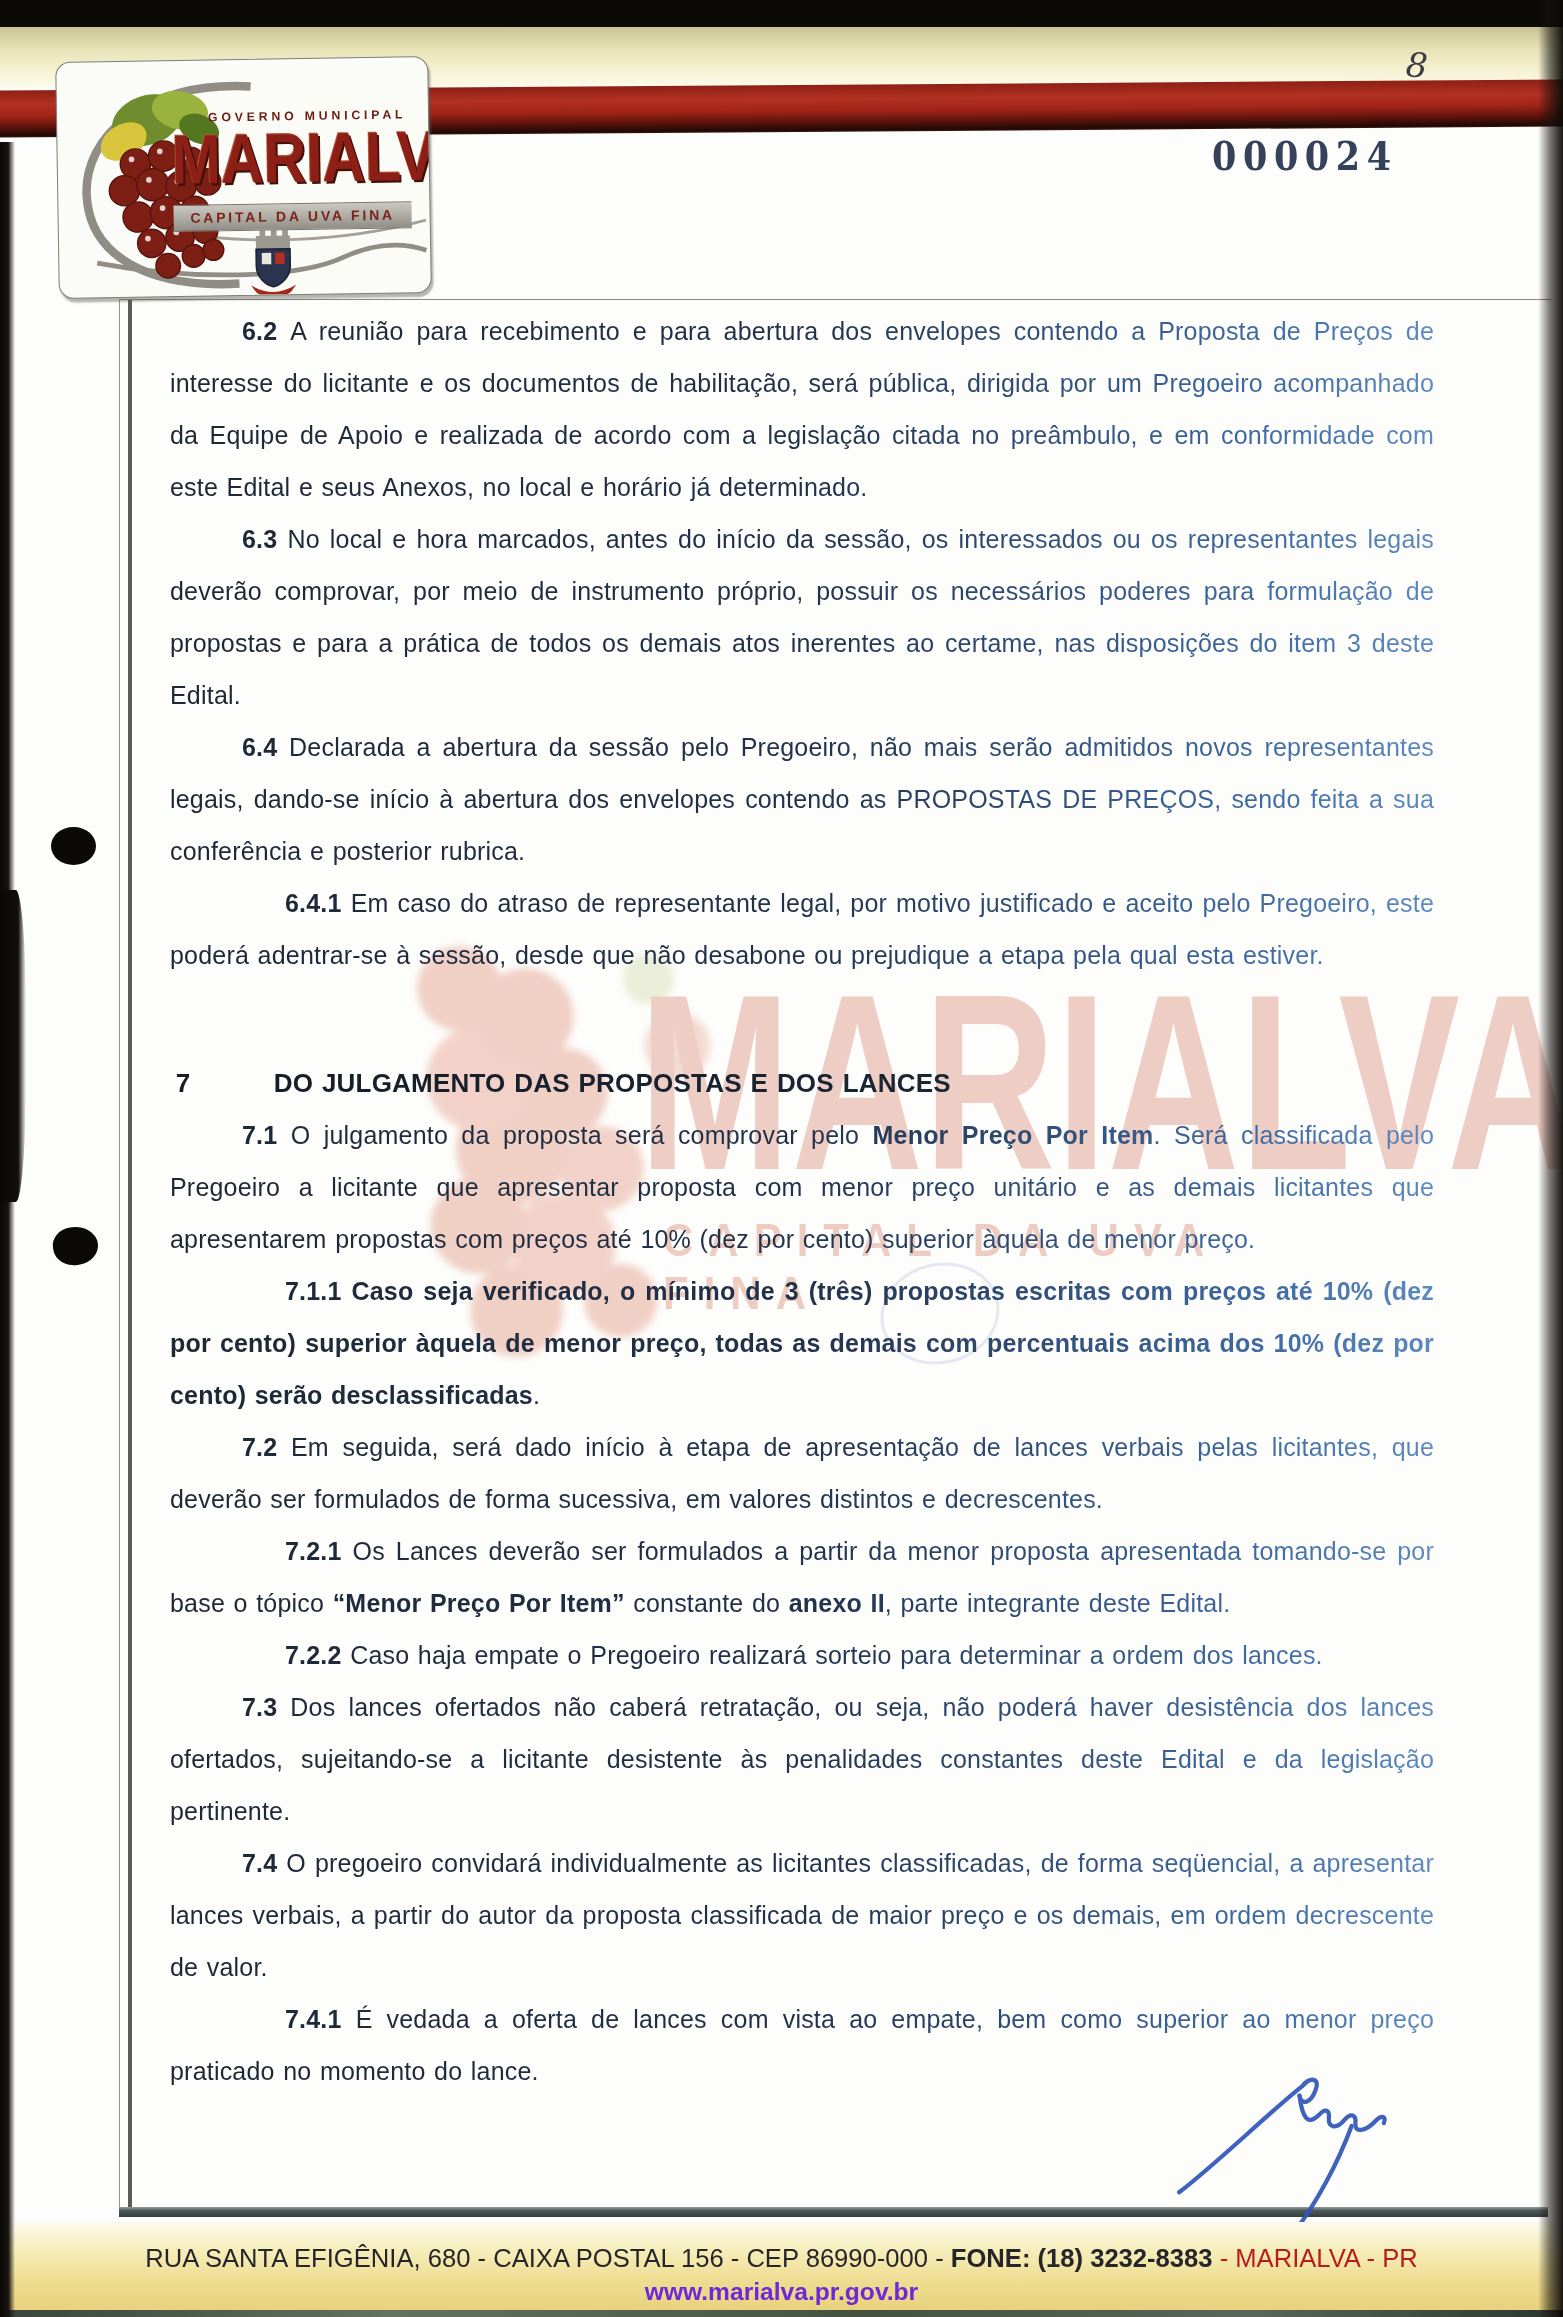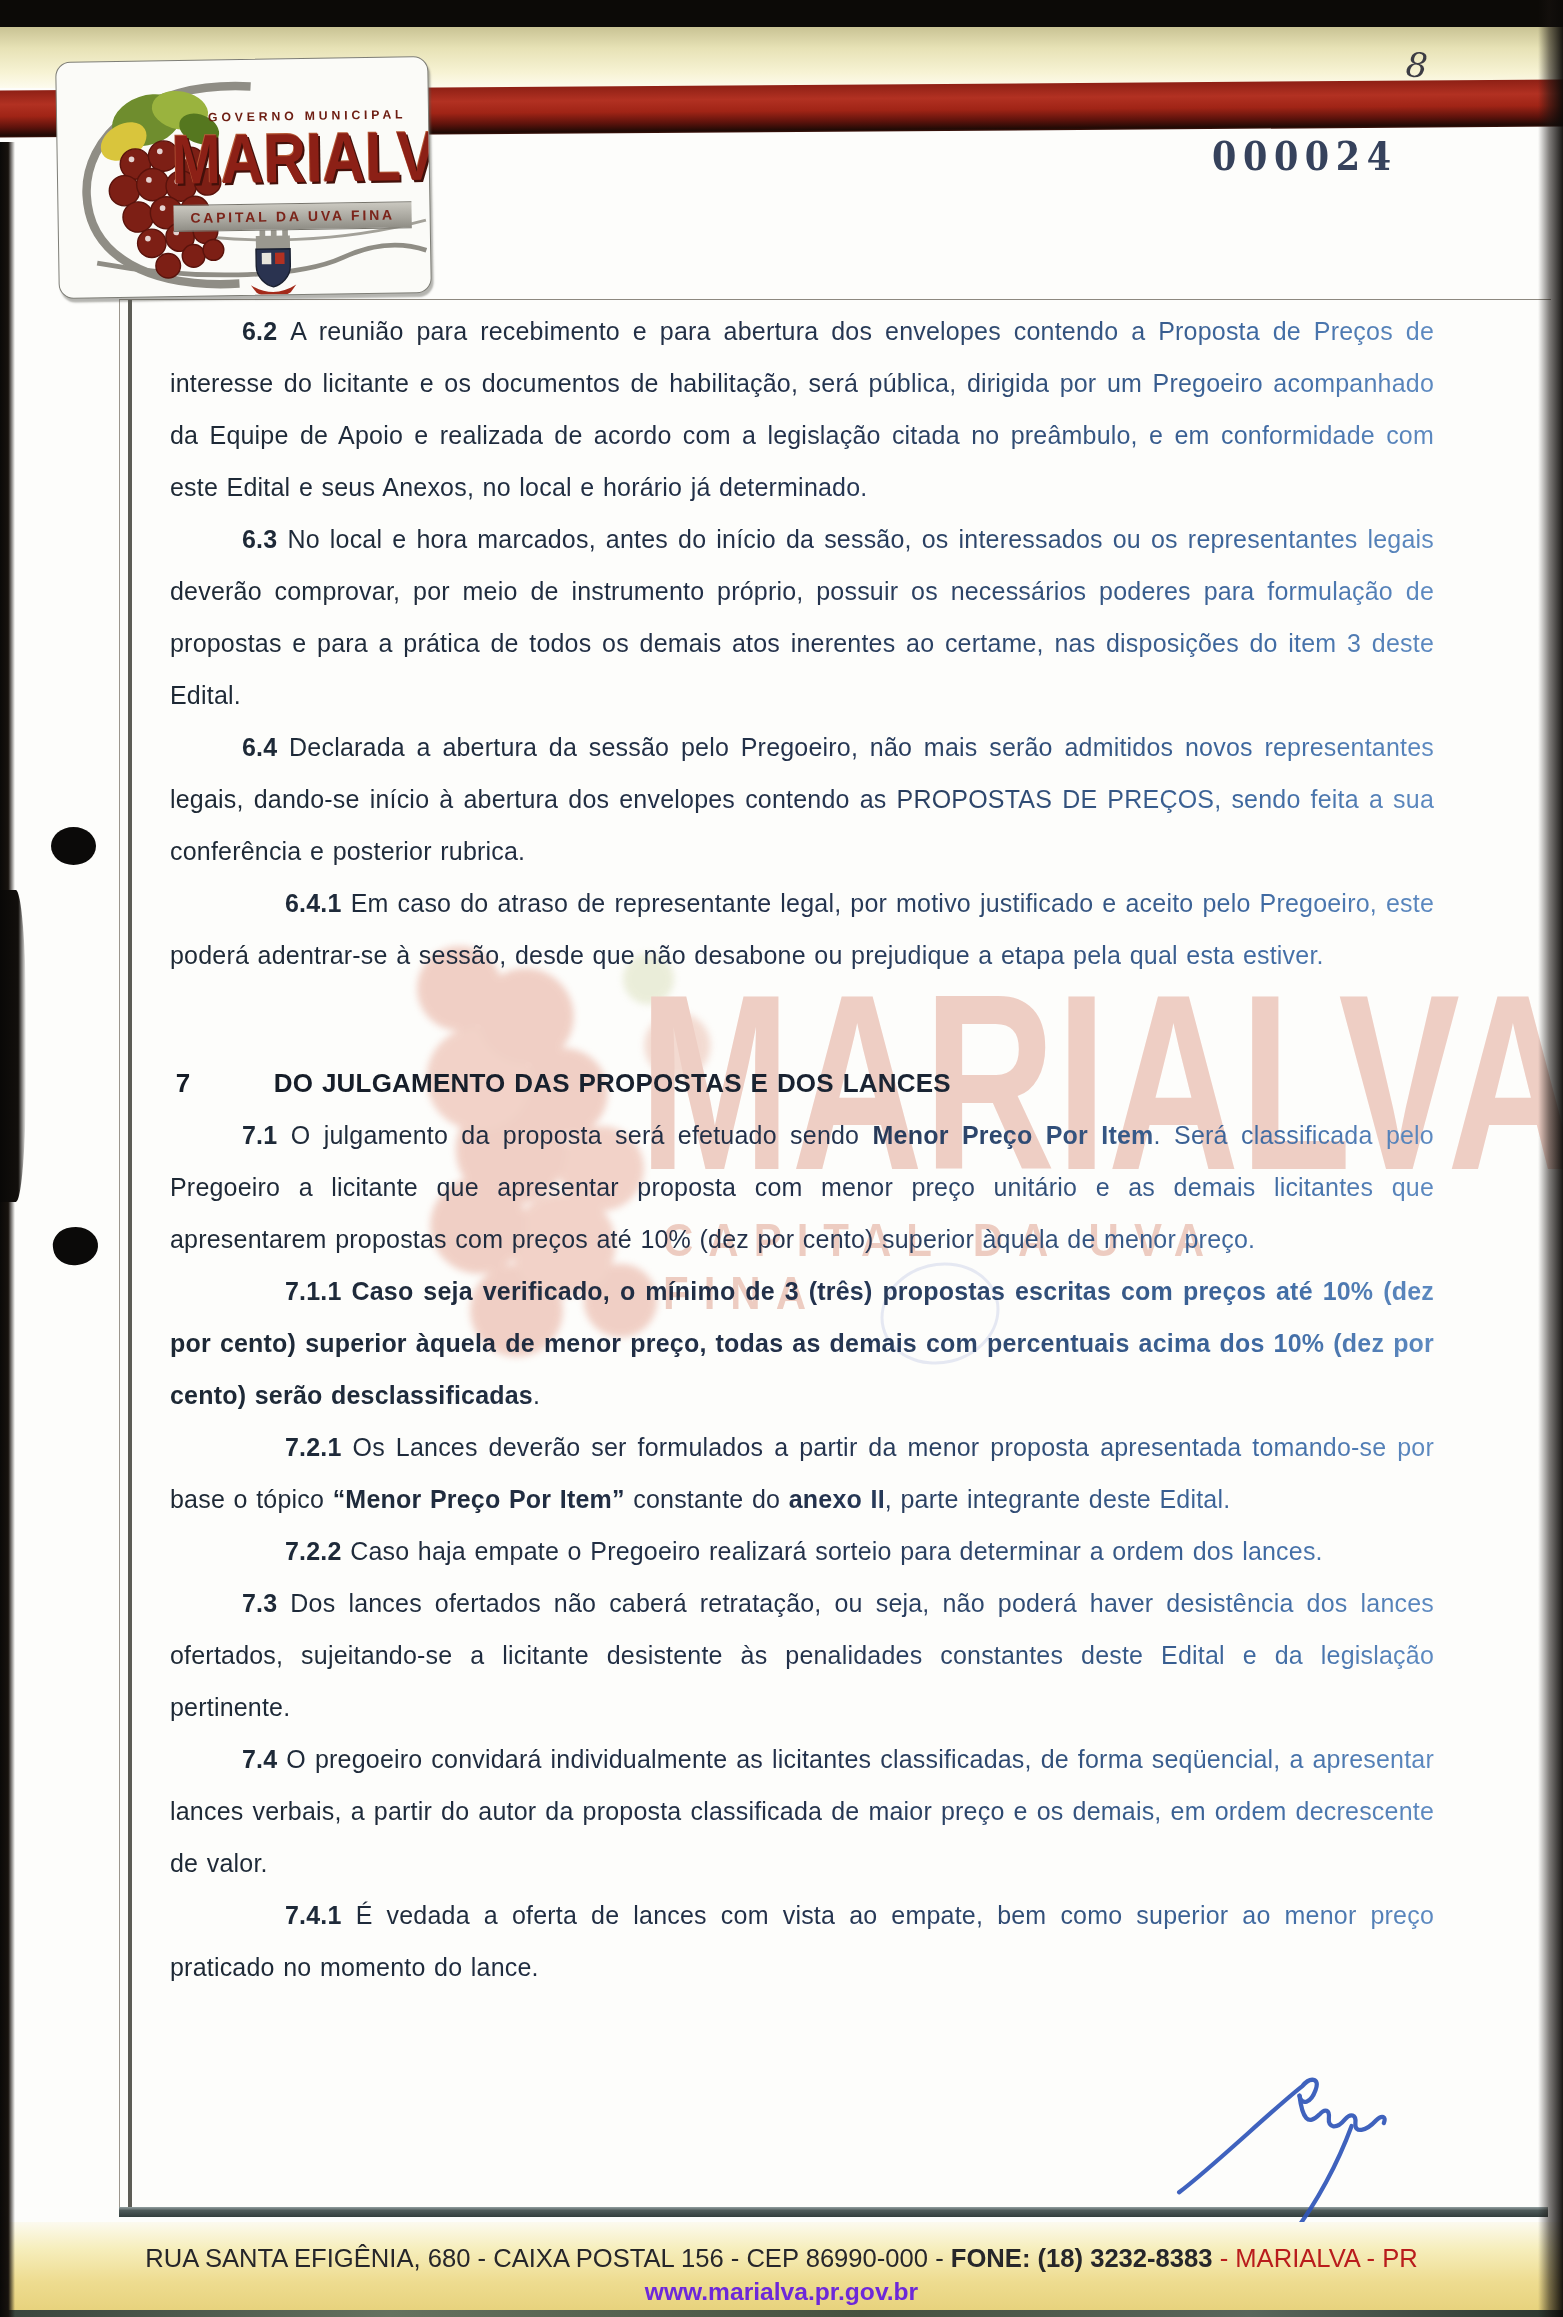--- a/index.html
+++ b/index.html
@@ -109,22 +109,23 @@
   </div>
   <div class="ghost-circle"></div>
 
   <div class="content-box"></div>
   <div class="doc-body">
       <p class="para"><span class="b">6.2 </span><span>A reunião para recebimento e para abertura dos envelopes contendo a Proposta de Preços de interesse do licitante e os documentos de habilitação, será pública, dirigida por um Pregoeiro acompanhado da Equipe de Apoio e realizada de acordo com a legislação citada no preâmbulo, e em conformidade com este Edital e seus Anexos, no local e horário já determinado.</span></p>
       <p class="para"><span class="b">6.3 </span><span>No local e hora marcados, antes do início da sessão, os interessados ou os representantes legais deverão comprovar, por meio de instrumento próprio, possuir os necessários poderes para formulação de propostas e para a prática de todos os demais atos inerentes ao certame, nas disposições do item 3 deste Edital.</span></p>
       <p class="para"><span class="b">6.4 </span><span>Declarada a abertura da sessão pelo Pregoeiro, não mais serão admitidos novos representantes legais, dando-se início à abertura dos envelopes contendo as PROPOSTAS DE PREÇOS, sendo feita a sua conferência e posterior rubrica.</span></p>
       <p class="para deep"><span class="b">6.4.1 </span><span>Em caso do atraso de representante legal, por motivo justificado e aceito pelo Pregoeiro, este poderá adentrar-se à sessão, desde que não desabone ou prejudique a etapa pela qual esta estiver.</span></p>
       <p class="para heading"><span class="h-num">7</span><span class="h-title">DO JULGAMENTO DAS PROPOSTAS E DOS LANCES</span></p>
-      <p class="para"><span class="b">7.1 </span><span>O julgamento da proposta será efetuado sendo </span><span class="b">Menor Preço Por Item</span><span>. Será classificada pelo Pregoeiro a licitante que apresentar proposta com menor preço unitário e as demais licitantes que apresentarem propostas com preços até 10% (dez por cento) superior àquela de menor preço.</span></p>
+      <p class="para"><span class="b">7.1 </span><span>O julgamento da proposta será comprovar pelo </span><span class="b">Menor Preço Por Item</span><span>. Será classificada pelo Pregoeiro a licitante que apresentar proposta com menor preço unitário e as demais licitantes que apresentarem propostas com preços até 10% (dez por cento) superior àquela de menor preço.</span></p>
       <p class="para deep"><span class="b">7.1.1 </span><span class="b">Caso seja verificado, o mínimo de 3 (três) propostas escritas com preços até 10% (dez por cento) superior àquela de menor preço, todas as demais com percentuais acima dos 10% (dez por cento) serão desclassificadas</span><span>.</span></p>
+      <p class="para"><span class="b">7.2 </span><span>Em seguida, será dado início à etapa de apresentação de lances verbais pelas licitantes, que deverão ser formulados de forma sucessiva, em valores distintos e decrescentes.</span></p>
       <p class="para deep"><span class="b">7.2.1 </span><span>Os Lances deverão ser formulados a partir da menor proposta apresentada tomando-se por base o tópico </span><span class="b">“Menor Preço Por Item”</span><span> constante do </span><span class="b">anexo II</span><span>, parte integrante deste Edital.</span></p>
       <p class="para deep"><span class="b">7.2.2 </span><span>Caso haja empate o Pregoeiro realizará sorteio para determinar a ordem dos lances.</span></p>
       <p class="para"><span class="b">7.3 </span><span>Dos lances ofertados não caberá retratação, ou seja, não poderá haver desistência dos lances ofertados, sujeitando-se a licitante desistente às penalidades constantes deste Edital e da legislação pertinente.</span></p>
       <p class="para"><span class="b">7.4 </span><span>O pregoeiro convidará individualmente as licitantes classificadas, de forma seqüencial, a apresentar lances verbais, a partir do autor da proposta classificada de maior preço e os demais, em ordem decrescente de valor.</span></p>
       <p class="para deep"><span class="b">7.4.1 </span><span>É vedada a oferta de lances com vista ao empate, bem como superior ao menor preço praticado no momento do lance.</span></p>
     </div>
   <div class="box-bottom"></div>
 
   <div class="logo-box">
     <svg class="logo-svg" width="371" height="235" viewBox="0 0 392 248">

